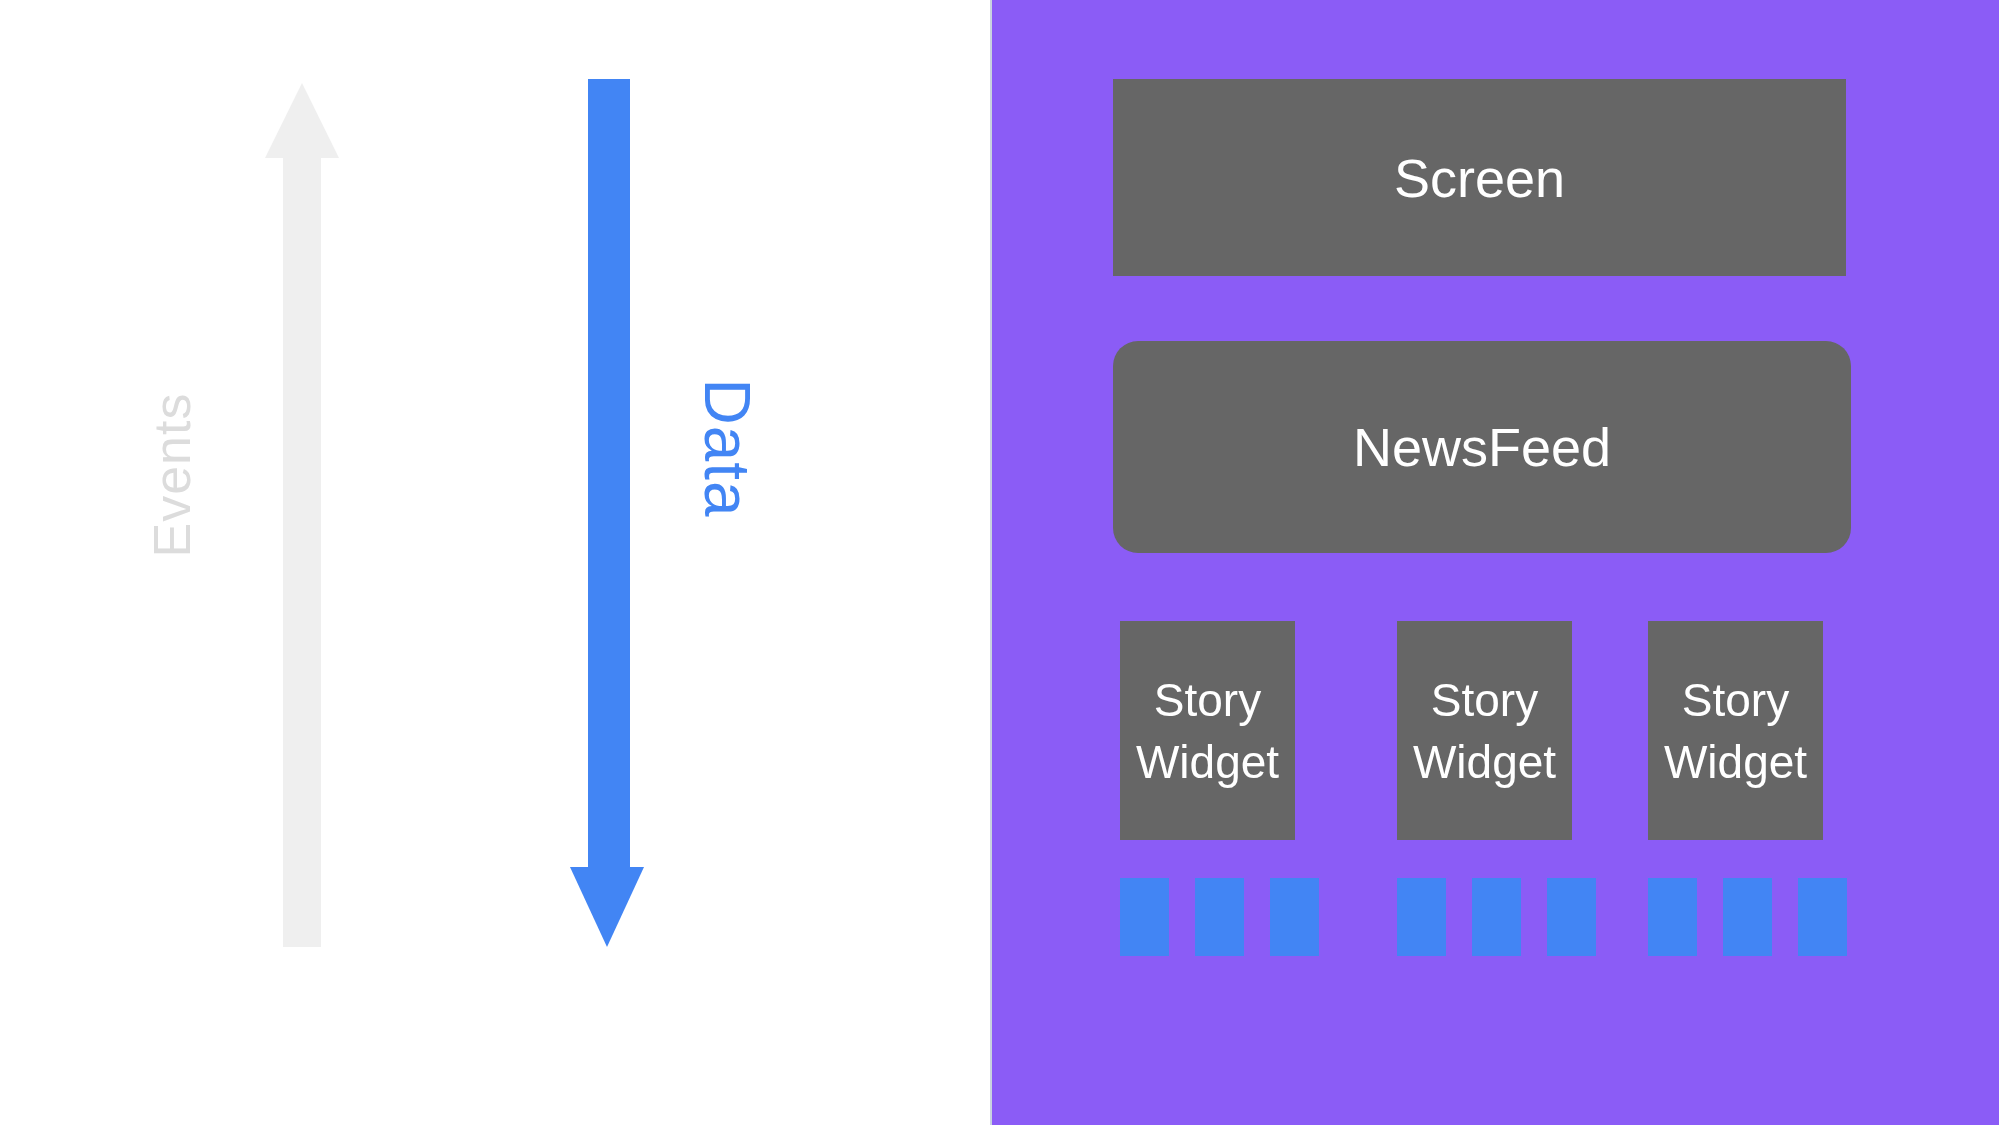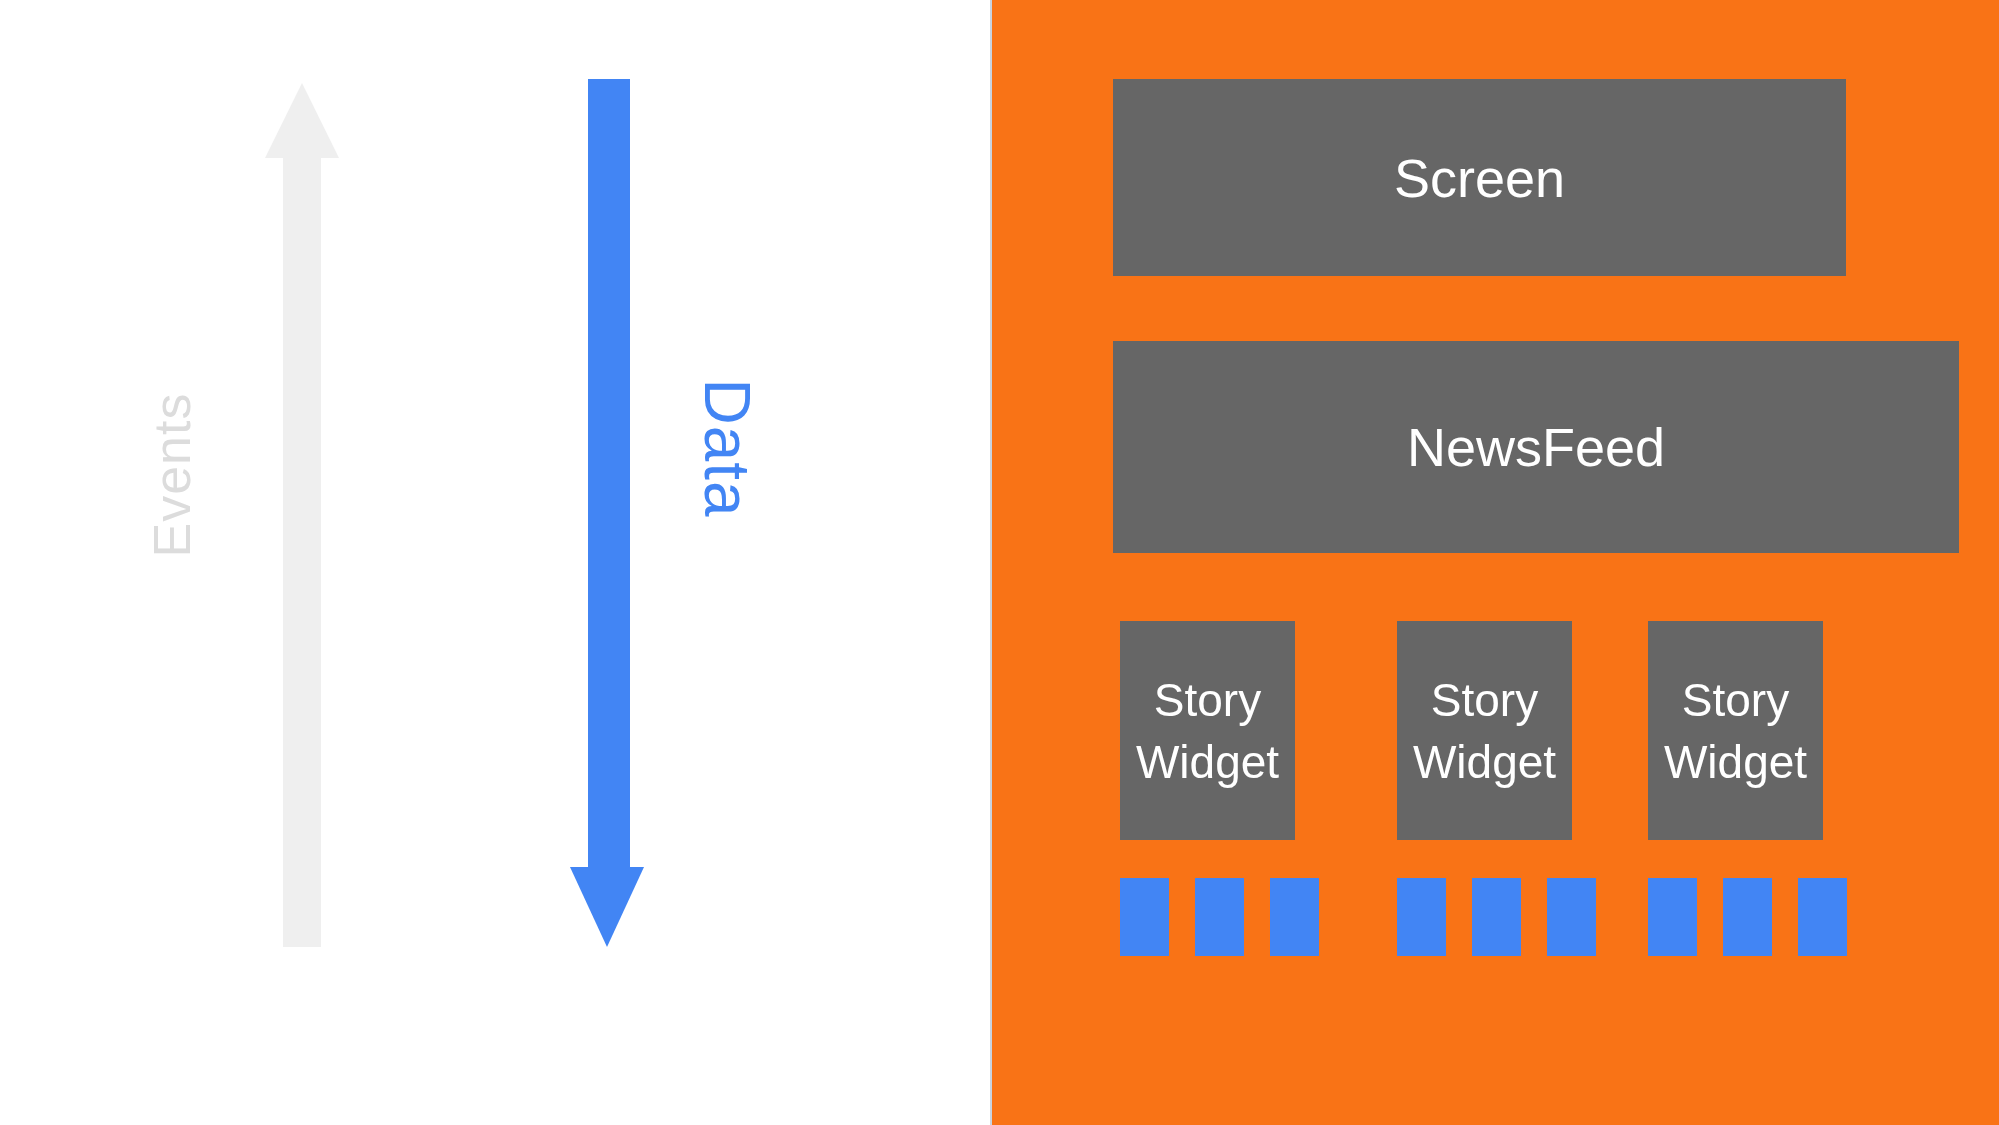--- a/index.html
+++ b/index.html
@@ -50,30 +50,30 @@
     width: 0; height: 0;
     border-left: 37px solid transparent;
     border-right: 37px solid transparent;
     border-top: 80px solid #4285f4;
   }
 
   
   .widget-panel {
     position: absolute; left: 990px; top: 0;
     width: 1009px; height: 1125px;
-    background: #f97316;
+    background: #8b5cf6;
     border-left: 2px solid #c9d3df;
   }
   .tree-box {
     position: absolute; background: #666666; color: #ffffff;
     display: flex; align-items: center; justify-content: center;
     text-align: center;
   }
   .screen-box   { left: 121px; top: 79px;  width: 733px; height: 197px; font-size: 54px; }
-  .newsfeed-box { left: 121px; top: 341px; width: 846px; height: 212px; font-size: 54px; }
+  .newsfeed-box { left: 121px; top: 341px; width: 738px; height: 212px; font-size: 54px; border-radius: 25px; }
 
   .story-box { top: 621px; width: 175px; height: 219px; font-size: 46px; line-height: 62px; padding: 0 10px; }
   .story-box-1 { left: 128px; }
   .story-box-2 { left: 405px; }
   .story-box-3 { left: 656px; }
 
   .tile-row {
     position: absolute; top: 878px; width: 199px; height: 78px;
     display: flex; justify-content: space-between;
   }

